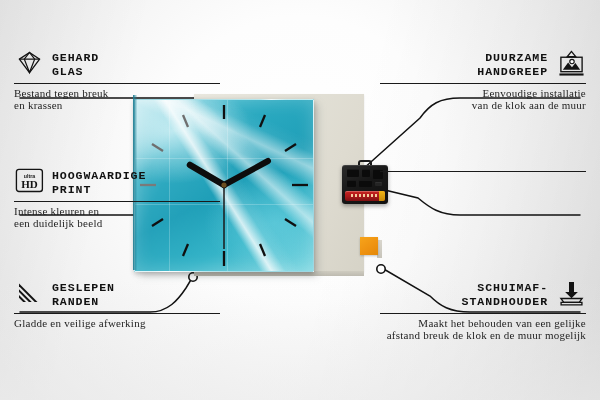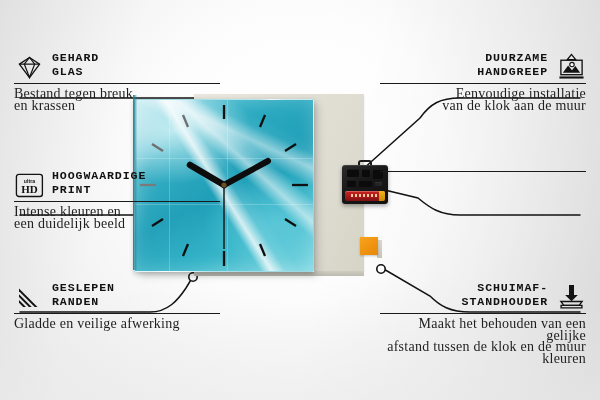--- a/index.html
+++ b/index.html
@@ -87,26 +87,26 @@
   .foam-top{position:absolute;left:0;top:0;width:18px;height:18px;
     background:linear-gradient(145deg,#f7a41a 0%,#ef9311 55%,#e38808 100%);
     box-shadow:0 1px 2px rgba(0,0,0,0.22);}
   .foam-side{position:absolute;left:17px;top:3px;width:5px;height:18px;
     background:linear-gradient(180deg,#d9d6cd,#c7c4ba);}
 
   
   .feature{position:absolute;width:206px;}
   .feature .head{display:flex;align-items:center;gap:8px;}
   .feature.right .head{flex-direction:row-reverse;}
-  .ficon{flex:0 0 auto;width:30px;height:30px;display:flex;align-items:flex-end;justify-content:center;color:#141414;}
+  .ficon{flex:0 0 auto;width:30px;height:30px;display:flex;align-items:flex-start;justify-content:center;color:#141414;}
   .ftitle{font-size:11.6px;font-weight:bold;letter-spacing:0.9px;line-height:13.6px;color:#111;
     text-transform:uppercase;font-family:Liberation Mono, monospace;}
   .feature.right .ftitle{text-align:right;}
   .frule{height:1px;background:#1a1a1a;margin-top:3px;}
-  .fdesc{font-size:14px;line-height:11.6px;color:#1e1e1e;margin-top:4px;letter-spacing:0.25px;}
+  .fdesc{font-size:11px;line-height:11.6px;color:#1e1e1e;margin-top:4px;letter-spacing:0.25px;}
   .feature.right .fdesc{text-align:right;}
 
   
   #f-glas       { left:14px;  top:50px;  }
   #f-print      { left:14px;  top:168px; }
   #f-randen     { left:14px;  top:280px; }
   #f-handgreep  { left:380px; top:50px;  width:206px;}
   #f-mechanisme { left:380px; top:168px; width:206px;}
   #f-houder     { left:380px; top:280px; width:206px;}
 </style>
@@ -325,17 +325,17 @@
       <div>
         <div class="ftitle">
           <span>SCHUIMAF-</span><br>
           <span>STANDHOUDER</span>
         </div>
       </div>
     </div>
     <div class="frule"></div>
     <div class="fdesc">
       <span>Maakt het behouden van een gelijke</span><br>
-      <span>afstand tussen de klok en de muur kleuren</span>
+      <span>afstand breuk de klok en de muur mogelijk</span>
     </div>
   </div>
 
 </div>
 
 </body></html>

